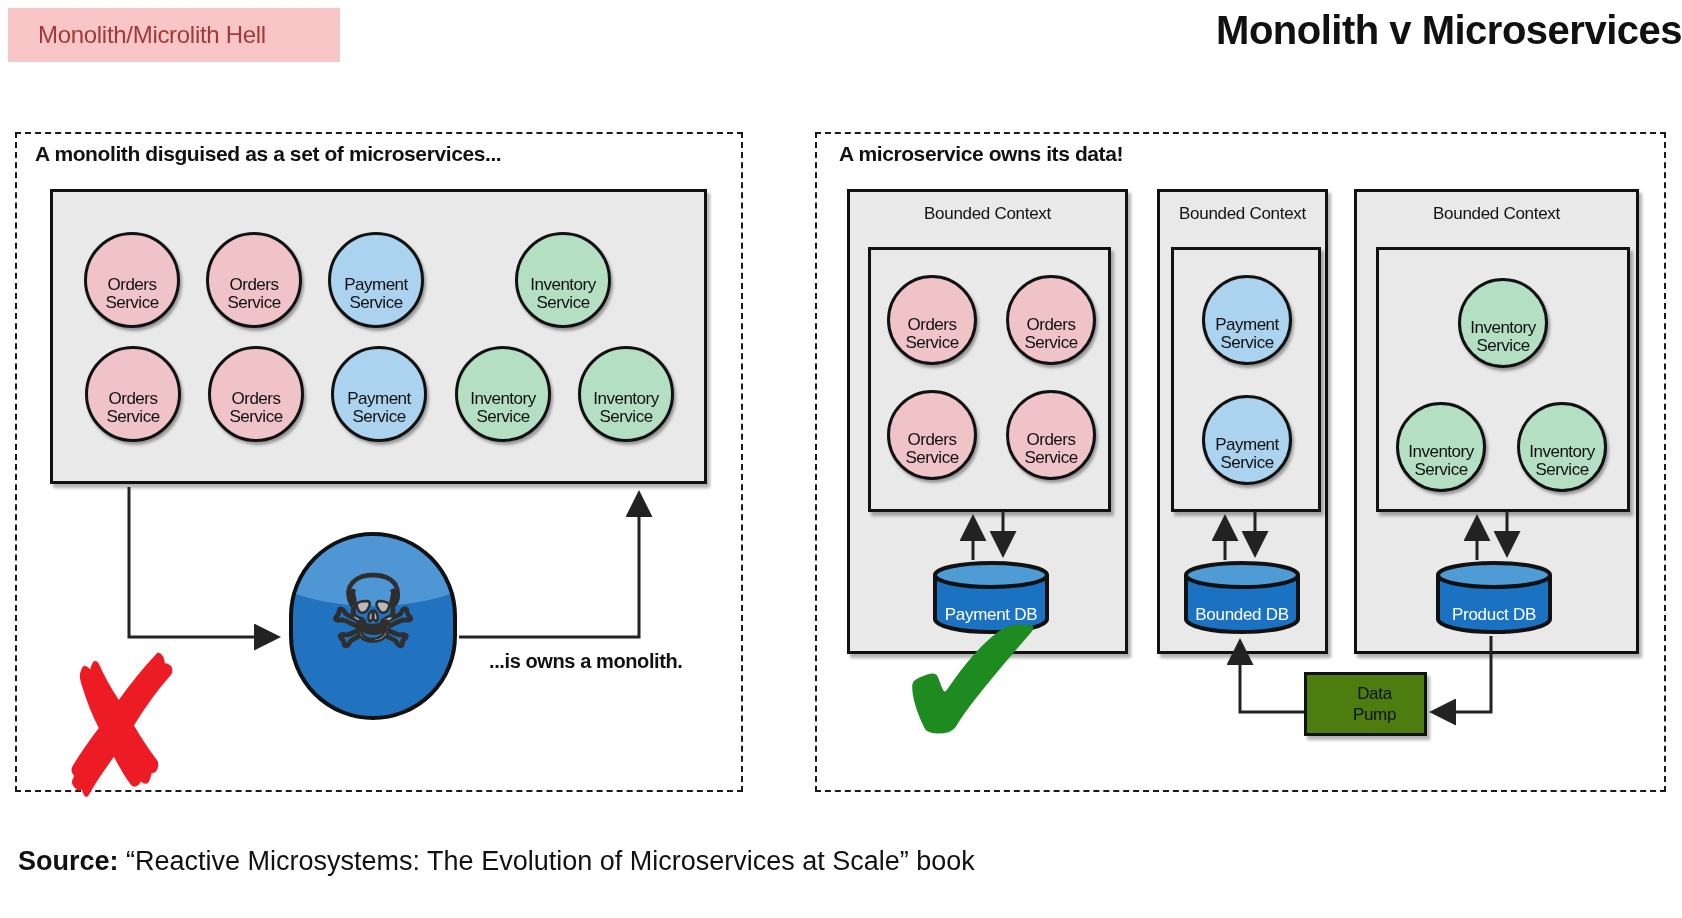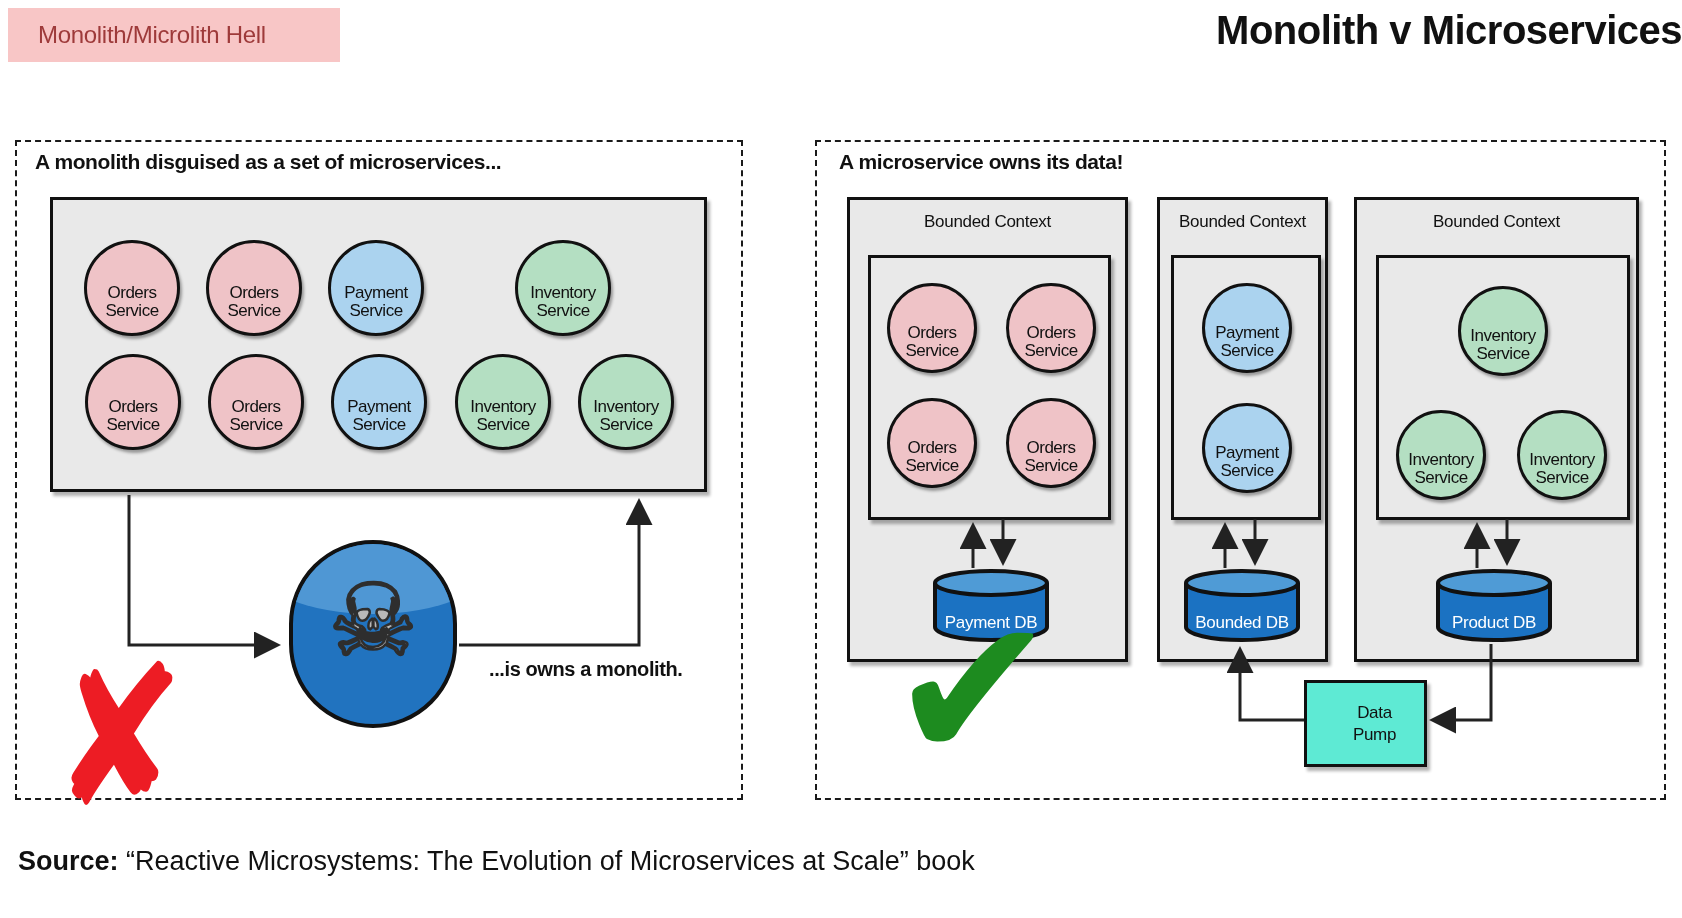--- a/index.html
+++ b/index.html
@@ -8,21 +8,21 @@
   .stage { position:relative; width:1682px; height:918px; }
 
   
   .badge { position:absolute; left:8px; top:8px; width:332px; height:54px;
     background:#f8c6c6; color:#9e3a3a; font-size:24px; letter-spacing:-0.3px;
     display:flex; align-items:center; padding-left:30px; }
   .title { position:absolute; left:0; right:0; top:8px; text-align:right;
     font-size:40px; font-weight:600; letter-spacing:-0.5px; }
 
   
-  .panel { position:absolute; top:140px; height:660px; border:2px dashed #1a1a1a; }
+  .panel { position:absolute; top:132px; height:660px; border:2px dashed #1a1a1a; }
   .panel-left  { left:15px;  width:728px; }
   .panel-right { left:815px; width:851px; }
   .panel-heading { position:absolute; left:18px; top:8px; font-size:21px;
     font-weight:700; letter-spacing:-0.4px; }
 
   .greybox { position:absolute; background:#e9e9e9; border:3px solid #111;
     box-shadow:3px 4px 3px rgba(0,0,0,0.3); }
 
   
   .svc { position:absolute; border-radius:50%; border:3px solid #111;
@@ -55,22 +55,22 @@
   .innerbox { position:absolute; top:55px; height:265px; background:#e9e9e9;
     border:3px solid #111; box-shadow:3px 4px 3px rgba(0,0,0,0.3); }
 
   
   .db { position:absolute; width:122px; height:74px; top:368px; }
   .db svg { position:absolute; inset:0; }
   .db-label { position:absolute; left:0; right:0; bottom:9px; text-align:center;
     color:#fff; font-size:17px; letter-spacing:-0.3px; }
 
   
-  .data-pump { position:absolute; left:487px; top:538px; width:123px; height:87px;
-    background:#5eead4; border:3px solid #111; box-shadow:3px 4px 3px rgba(0,0,0,0.3);
+  .data-pump { position:absolute; left:487px; top:538px; width:123px; height:64px;
+    background:#4d7c0f; border:3px solid #111; box-shadow:3px 4px 3px rgba(0,0,0,0.3);
     display:flex; align-items:center; justify-content:center; text-align:center;
     z-index:4;padding-left:18px; }
   .data-pump span { display:block; width:54px; font-size:17px; line-height:1.25;
     letter-spacing:-0.3px; }
 
   .check-mark { position:absolute; left:72px; top:448px; font-size:200px;
     line-height:1; color:#1d8b1f; z-index:6; }
 
   .wires { position:absolute; inset:0; pointer-events:none; z-index:5; }
 

